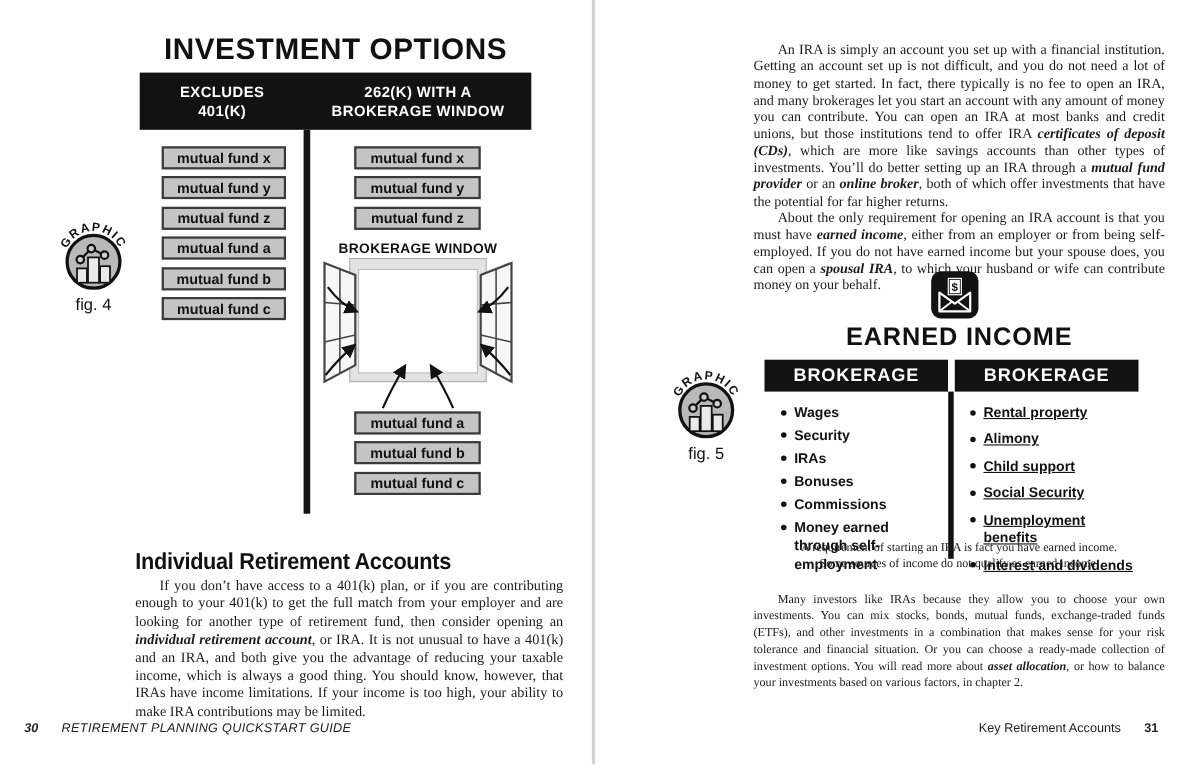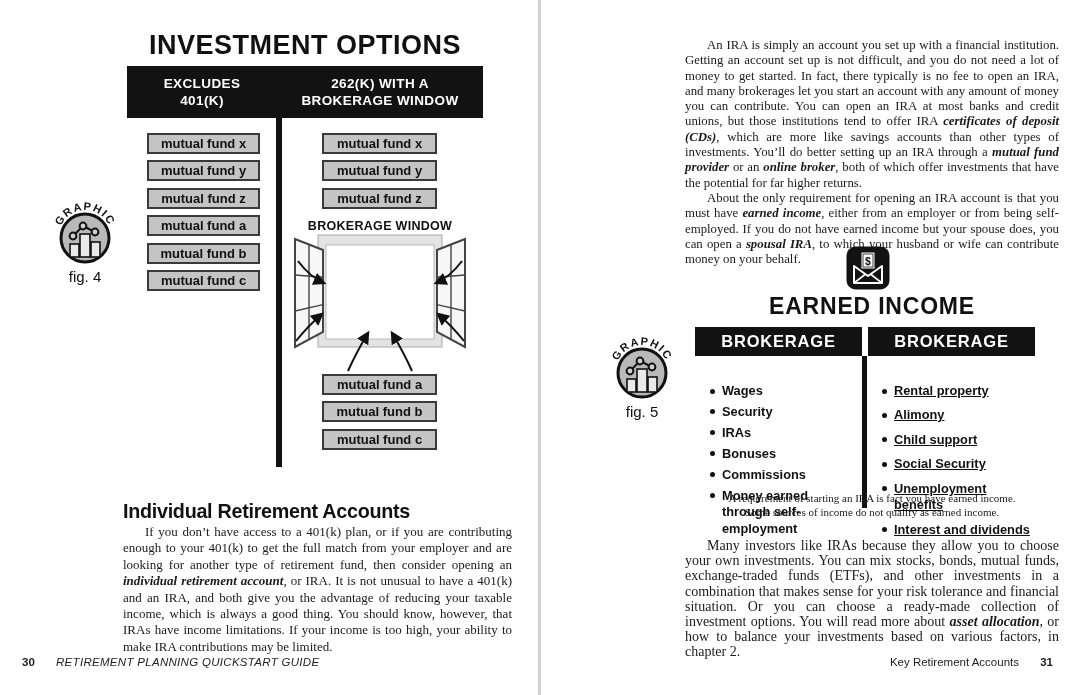--- a/index.html
+++ b/index.html
@@ -67,21 +67,21 @@
   .serif-para .bi { font-weight: bold; font-style: italic; }
 
   .ira-heading {
     left: 123px; top: 499px; font-weight: bold; font-size: 21px;
     letter-spacing: -0.3px; transform: scaleX(0.94); transform-origin: left;
     white-space: nowrap;
   }
   .ira-para { left: 123px; top: 524px; width: 389px; font-size: 13px; line-height: 16.4px; }
 
   .footer-left { left: 22px; top: 656px; font-size: 11.5px; color: #222; }
-  .footer-left .pg { font-weight: bold; }
+  .footer-left .pg { font-weight: bold; font-style: italic; }
   .footer-left .bk { font-style: italic; letter-spacing: 0.3px; margin-left: 18px; }
 
   
   .rp-paras { left: 685px; top: 38px; width: 374px; font-size: 12.8px; line-height: 15.3px; }
 
   .ei-icon { left: 846px; top: 246px; width: 44px; height: 44px; }
   .ei-title {
     left: 685px; top: 293px; width: 374px; text-align: center;
     font-weight: bold; font-size: 23px; letter-spacing: 0.8px;
   }
@@ -89,38 +89,38 @@
   .ei-head { display: flex; height: 29px; }
   .ei-head .hcell {
     background: #121212; color: #fff; font-weight: bold; font-size: 16.5px;
     letter-spacing: 0.8px; display: flex; align-items: center; justify-content: center;
   }
   .ei-head .hc1 { width: 167px; }
   .ei-head .hgap { width: 6px; background: #fff; }
   .ei-head .hc2 { width: 167px; }
   .ei-body { position: relative; height: 155px; }
   .ei-divider { position: absolute; left: 167px; top: 0; width: 5px; height: 152px; background: #121212; }
-  .b-list { position: absolute; top: 11px; margin-top: 16px; }
+  .b-list { position: absolute; top: 11px; }
   .b-list.inc { left: 14px; width: 148px; }
   .b-list.exc { left: 186px; width: 152px; }
   .b-item {
     position: relative; padding-left: 13px; font-weight: bold; font-size: 12.8px;
     line-height: 1.3; color: #111;
   }
   .b-list.inc .b-item { margin-bottom: 4.3px; }
   .b-list.exc .b-item { margin-bottom: 7.8px; text-decoration: underline; }
   .b-item::before {
     content: ""; position: absolute; left: 1px; top: 5.5px;
     width: 5px; height: 5px; border-radius: 50%; background: #111;
   }
   .ei-caption {
     left: 685px; top: 492px; width: 374px; text-align: center;
     font-family: "Liberation Serif", serif; font-size: 11px; line-height: 13.5px; color: #1a1a1a;
   }
-  .rp-p3 { left: 685px; top: 538px; width: 374px; font-size: 14px; line-height: 15.2px; }
+  .rp-p3 { left: 685px; top: 538px; width: 374px; font-size: 11px; line-height: 15.2px; }
 
   .footer-right { left: 685px; top: 656px; width: 368px; text-align: right; font-size: 11.5px; color: #222; }
   .footer-right .pg { font-weight: bold; margin-left: 18px; }
 </style>
 </head>
 <body>
 
 <div class="abs gutter"></div>
 
 <div class="abs diagram-title">INVESTMENT OPTIONS</div>

